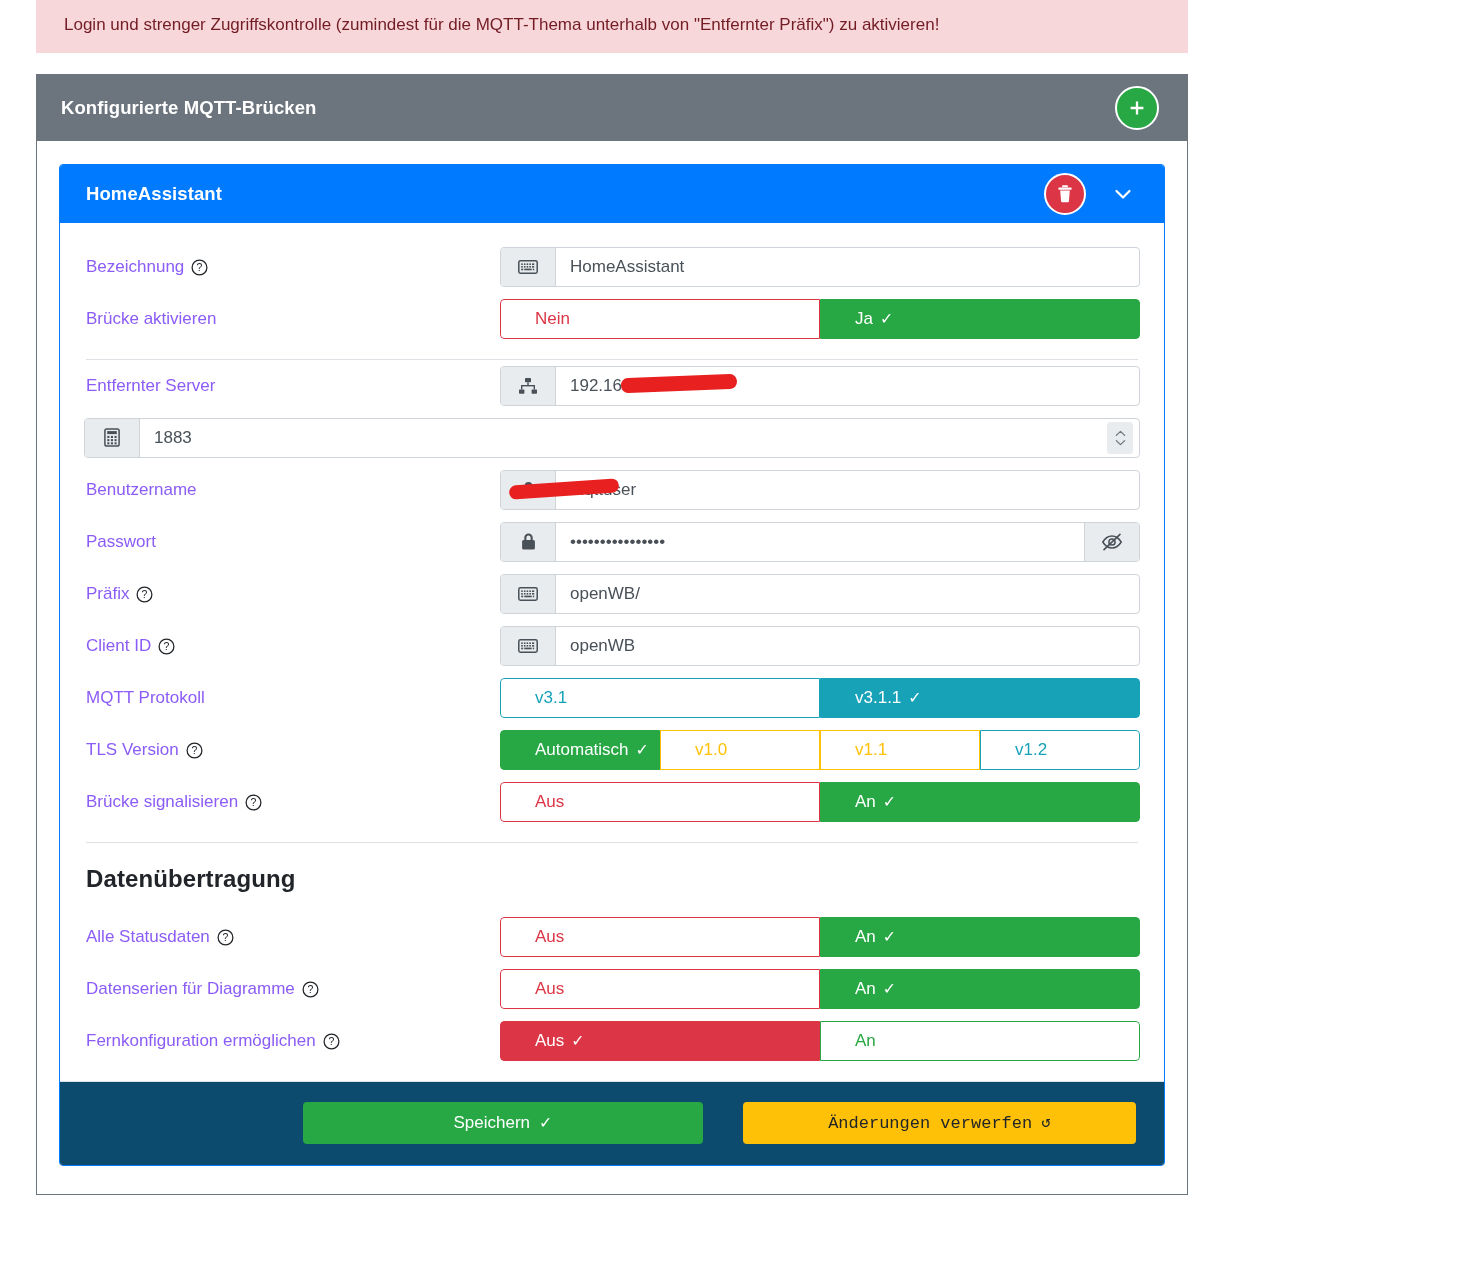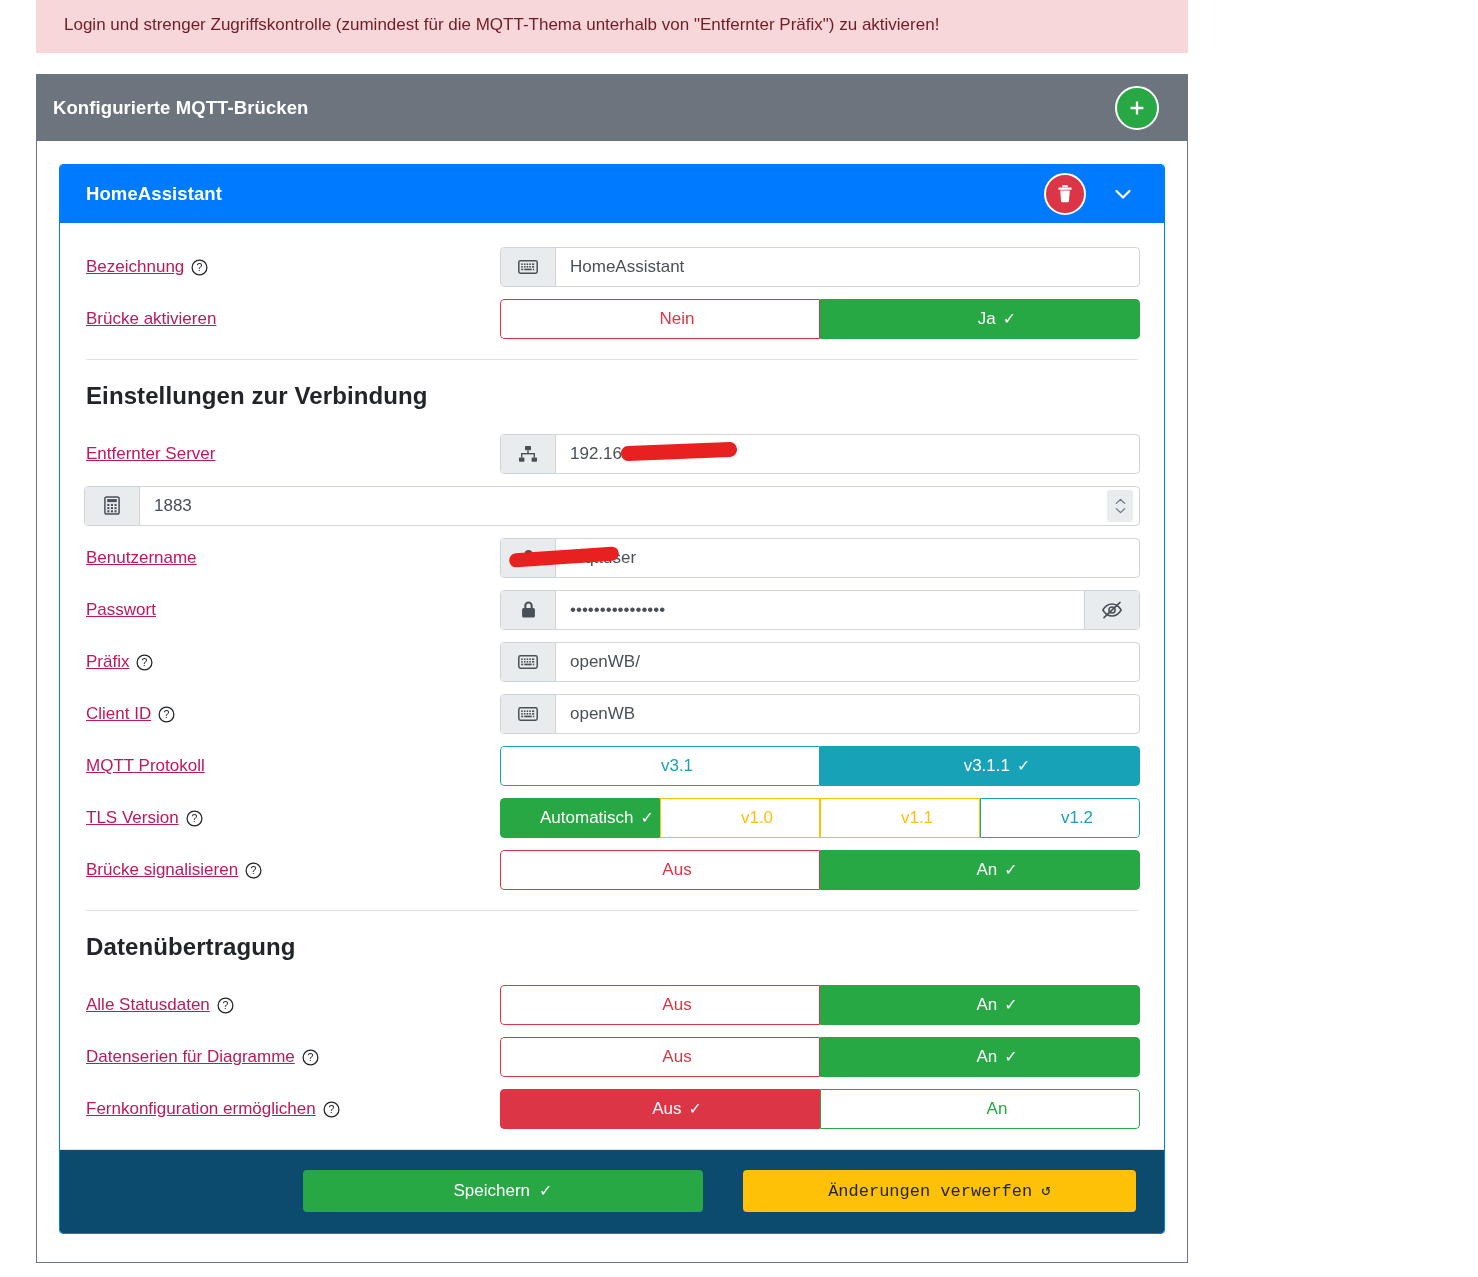--- a/index.html
+++ b/index.html
@@ -36,21 +36,21 @@
     border: 1px solid #6c757d;
     box-sizing: border-box;
   }
   .outer-card-header {
     background: #6c757d;
     color: #ffffff;
     height: 66px;
     display: flex;
     align-items: center;
     justify-content: space-between;
-    padding: 0 28px 0 16px;
+    padding: 0 28px 0 24px;
     box-sizing: border-box;
     gap: 35px;
   }
   .outer-card-title {
     font-size: 18.5px;
     font-weight: bold;
     letter-spacing: .1px;
   }
   .add-btn {
     width: 44px; height: 44px;
@@ -121,27 +121,26 @@
   .form-row {
     display: flex;
     align-items: center;
     min-height: 52px;
     margin-bottom: 0;
   }
   .form-label {
     width: 416px;
     flex: 0 0 416px;
     font-size: 17px;
-    color: #be185d;
+    color: #8b5cf6;
     padding-left: 2px;
     display: flex;
     align-items: center;
     gap: 7px;
     box-sizing: border-box;
-    text-decoration: underline;
   }
   .form-control-col {
     flex: 1 1 auto;
     display: flex;
     align-items: center;
   }
 
   .help-icon {
     display: inline-flex;
     align-items: center;
@@ -222,21 +221,21 @@
     width: 100%;
     height: 40px;
     border-radius: 4px;
     overflow: hidden;
     box-sizing: border-box;
   }
   .bgbtn {
     flex: 1 1 0;
     display: flex;
     align-items: center;
-    justify-content: center;
+    justify-content: flex-start;
     gap: 7px;
     font-size: 17px;
     font-family: "Liberation Sans", sans-serif;
     cursor: pointer;
     background: #ffffff;
     border: 1px solid transparent;
     box-sizing: border-box;
     white-space: nowrap;
     line-height: 1;
     padding-left: 34px;
@@ -387,21 +386,20 @@
                 </div>
                 <div class="bgbtn f-success">
                   <span>Ja</span>
                   <span class="check">✓</span>
                 </div>
               </div>
             </div>
           </div>
 
           <div class="section-divider"></div>
-          <div class="section-title">Einstellungen zur Verbindung</div>
 
           <div class="form-row">
             <div class="form-label">
               <span>Entfernter Server</span>
             </div>
             <div class="form-control-col">
               <div class="input-group redact">
                 <div class="input-addon">
                   <svg width="20" height="18" viewBox="0 0 20 18" fill="#495057">
                     <rect x="7.0" y="0.9" width="6.0" height="4.4" rx="0.7"></rect>

